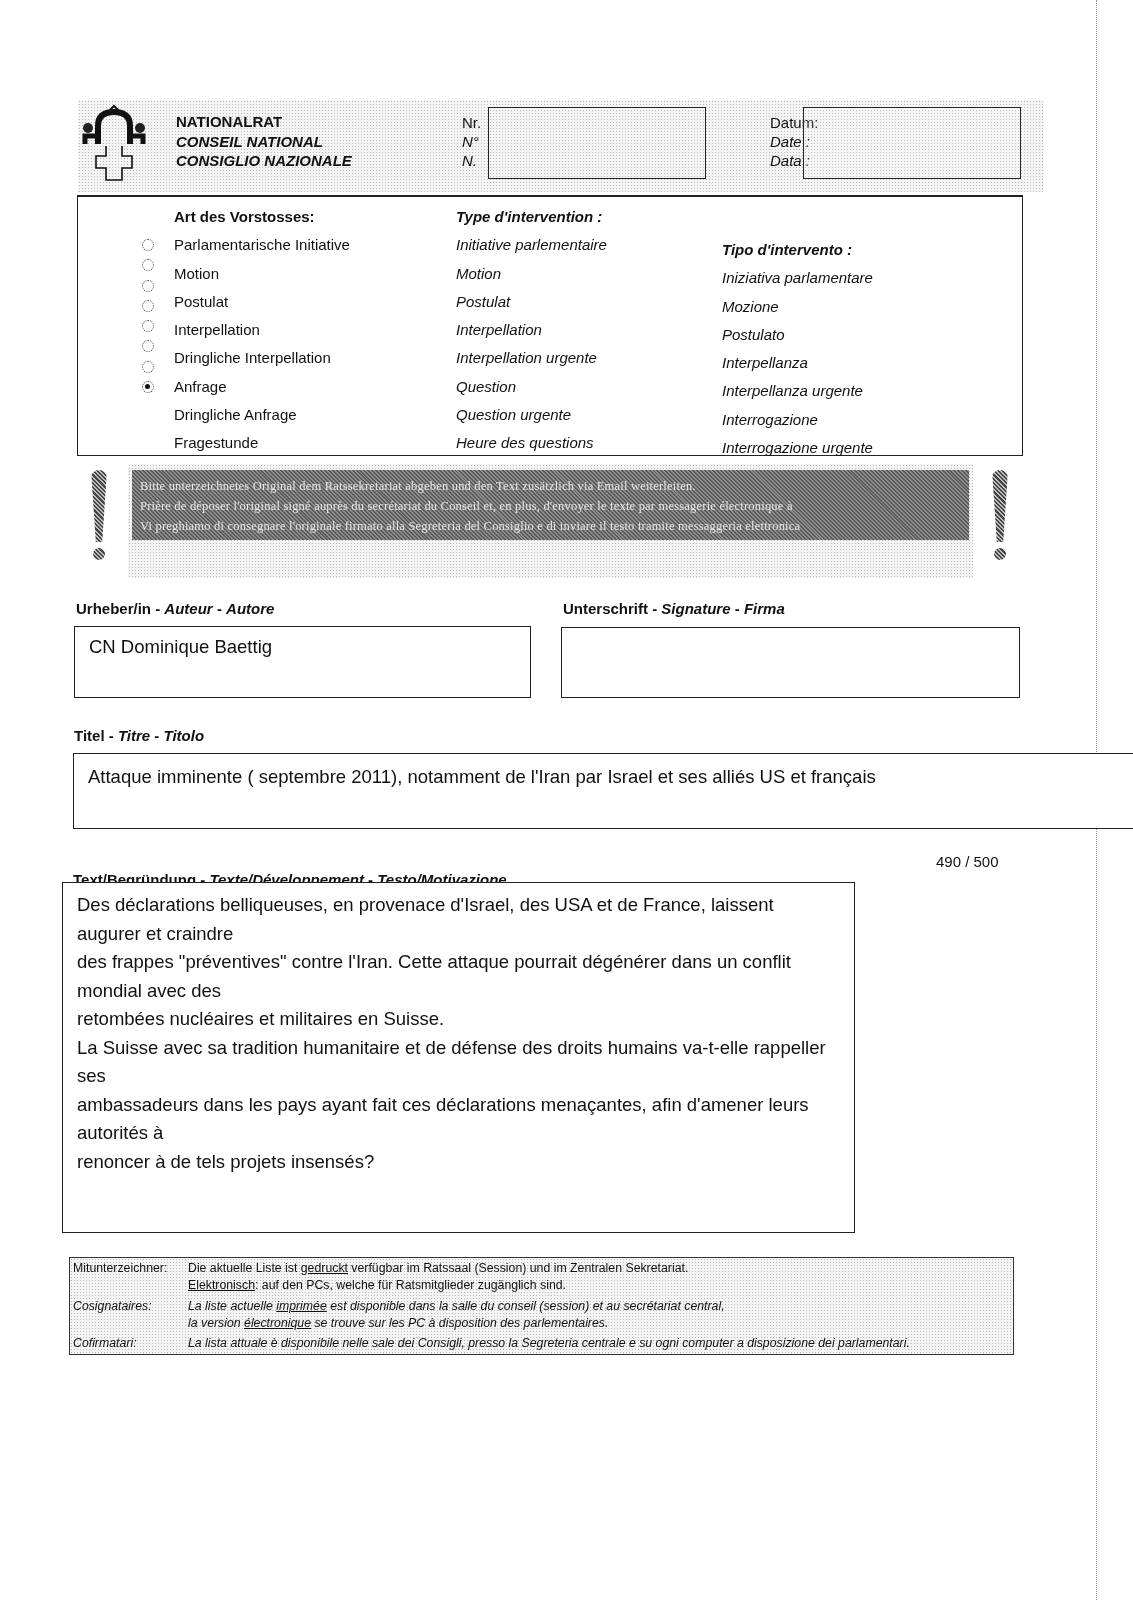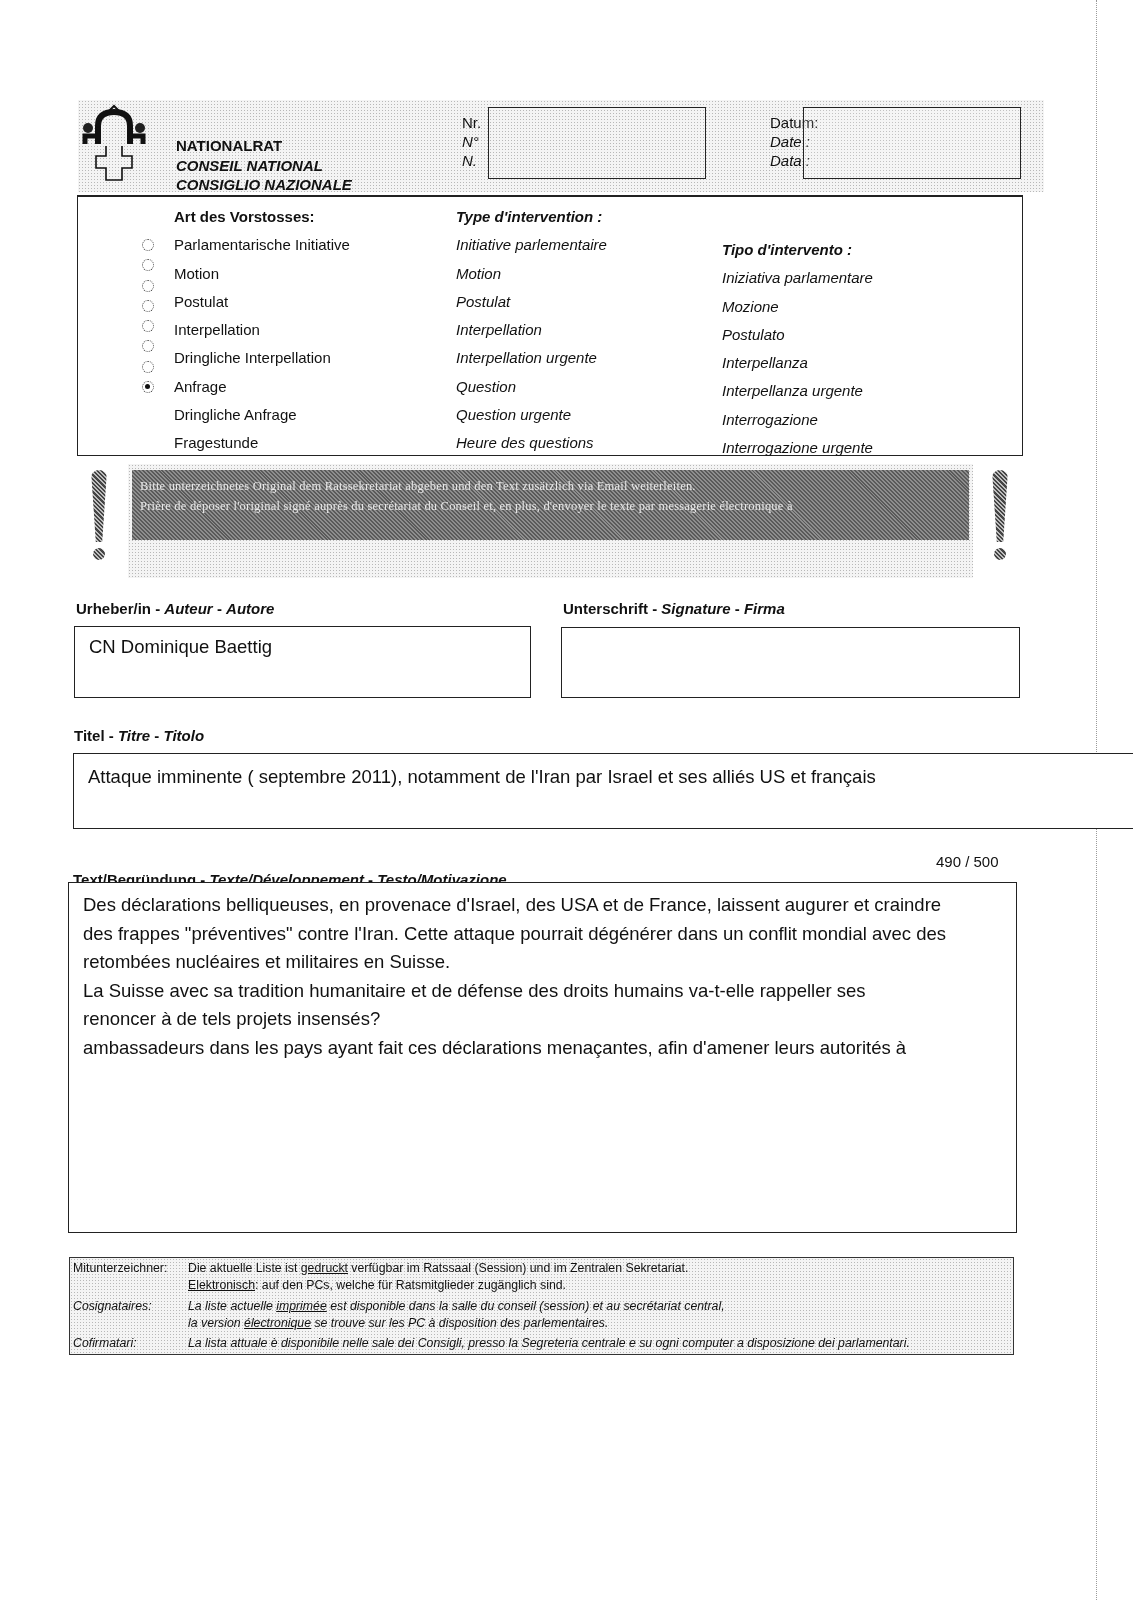--- a/index.html
+++ b/index.html
@@ -13,21 +13,21 @@
     background-size: 3px 3px;
   }
   .abs { position: absolute; }
   .scan-edge {
     position: absolute; left: 1096px; top: 0; width: 0; height: 1600px;
     border-left: 1px dotted #9a9a9a;
   }
   
   .header { left: 78px; top: 100px; width: 966px; height: 92px; }
   .logo { left: 4px; top: 4px; width: 64px; height: 80px; }
-  .org { left: 98px; top: 12px; font-size: 15px; line-height: 19.5px; margin-top: 24px; }
+  .org { left: 98px; top: 12px; font-size: 15px; line-height: 19.5px; }
   .org .b { font-weight: bold; }
   .org .bi { font-weight: bold; font-style: italic; }
   .nr-labels { left: 384px; top: 13px; font-size: 15px; line-height: 19px; }
   .nr-labels .i { font-style: italic; }
   .nr-box { left: 410px; top: 7px; width: 216px; height: 70px; border: 1.5px solid #222; }
   .date-labels { left: 692px; top: 13px; font-size: 15px; line-height: 19px; }
   .date-labels .i { font-style: italic; }
   .date-box { left: 725px; top: 7px; width: 216px; height: 70px; border: 1.5px solid #222; background: rgba(255,255,255,0.15); }
   
   .type-box { left: 77px; top: 195px; width: 944px; height: 258px; border: 1.5px solid #222; border-top-width: 2px; }
@@ -165,20 +165,21 @@
 </div>
 
 <div class="excl" style="left:88px; top:470px;">
   <div class="bar"></div>
     <div class="dot"></div>
 </div>
 <div class="abs banner dotted">
   <div class="banner-inner">
     <div class="banner-line">Bitte unterzeichnetes Original dem Ratssekretariat abgeben und den Text zusätzlich via Email weiterleiten.</div>
     <div class="banner-line">Prière de déposer l'original signé auprès du secrétariat du Conseil et, en plus, d'envoyer le texte par messagerie électronique à</div>
+    <div class="banner-line">Vi preghiamo di consegnare l'originale firmato alla Segreteria del Consiglio e di inviare il testo tramite messaggeria elettronica</div>
   </div>
 </div>
 <div class="excl" style="left:989px; top:470px;">
   <div class="bar"></div>
     <div class="dot"></div>
 </div>
 
 <div class="abs label" style="left:76px; top:600px;">
   <span>Urheber/in</span>
   <span> - </span><span class="i">Auteur</span>
@@ -203,28 +204,28 @@
 <div class="abs field" style="left:73px; top:753px; width:1112px; height:76px;">
   <div class="field-text" style="padding-top:9px;">Attaque imminente ( septembre 2011), notamment de l'Iran par Israel et ses alliés US et français</div>
 </div>
 
 <div class="abs label" style="left:73px; top:871px;">
   <span>Text/Begründung</span>
   <span> - </span><span class="i">Texte/Développement</span>
   <span> - </span><span class="i">Testo/Motivazione</span>
 </div>
 <div class="abs counter" style="left:936px; top:853px;">490 / 500</div>
-<div class="abs field" style="left:68px; top:882px; width:949px; height:351px;">
+<div class="abs field" style="left:62px; top:882px; width:793px; height:351px;">
   <div class="field-text" style="padding-top:8px;">
     <div>Des déclarations belliqueuses, en provenace d'Israel, des USA et de France, laissent augurer et craindre</div>
     <div>des frappes "préventives" contre l'Iran. Cette attaque pourrait dégénérer dans un conflit mondial avec des</div>
     <div>retombées nucléaires et militaires en Suisse.</div>
     <div>La Suisse avec sa tradition humanitaire et de défense des droits humains va-t-elle rappeller ses</div>
+    <div>ambassadeurs dans les pays ayant fait ces déclarations menaçantes, afin d'amener leurs autorités à</div>
     <div>renoncer à de tels projets insensés?</div>
-    <div>ambassadeurs dans les pays ayant fait ces déclarations menaçantes, afin d'amener leurs autorités à</div>
   </div>
 </div>
 
 <div class="abs cosign dotted">
   <div class="cs-row" style="top:3px;">
     <span class="key">Mitunterzeichner:</span>
     <span class="val"><span>Die aktuelle Liste ist </span><span class="u">gedruckt</span><span> verfügbar im Ratssaal (Session) und im Zentralen Sekretariat.</span></span>
   </div>
   <div class="cs-row" style="top:20px;">
     <span class="val"><span class="u">Elektronisch</span><span>: auf den PCs, welche für Ratsmitglieder zugänglich sind.</span></span>

